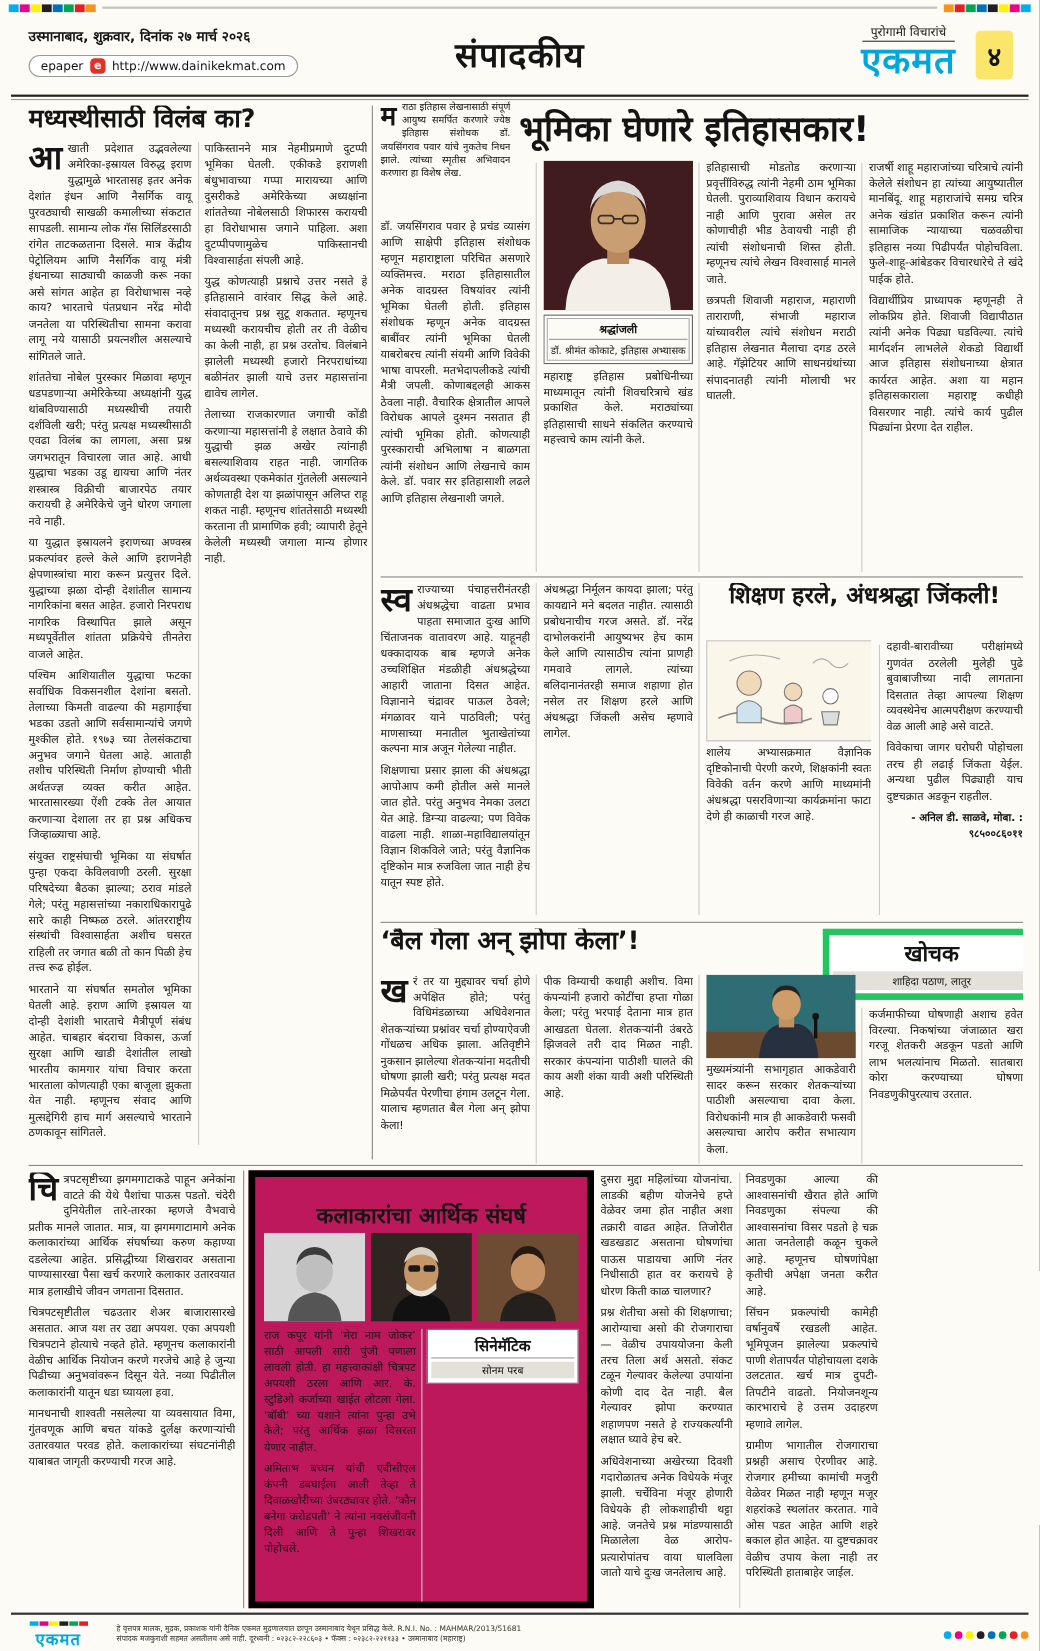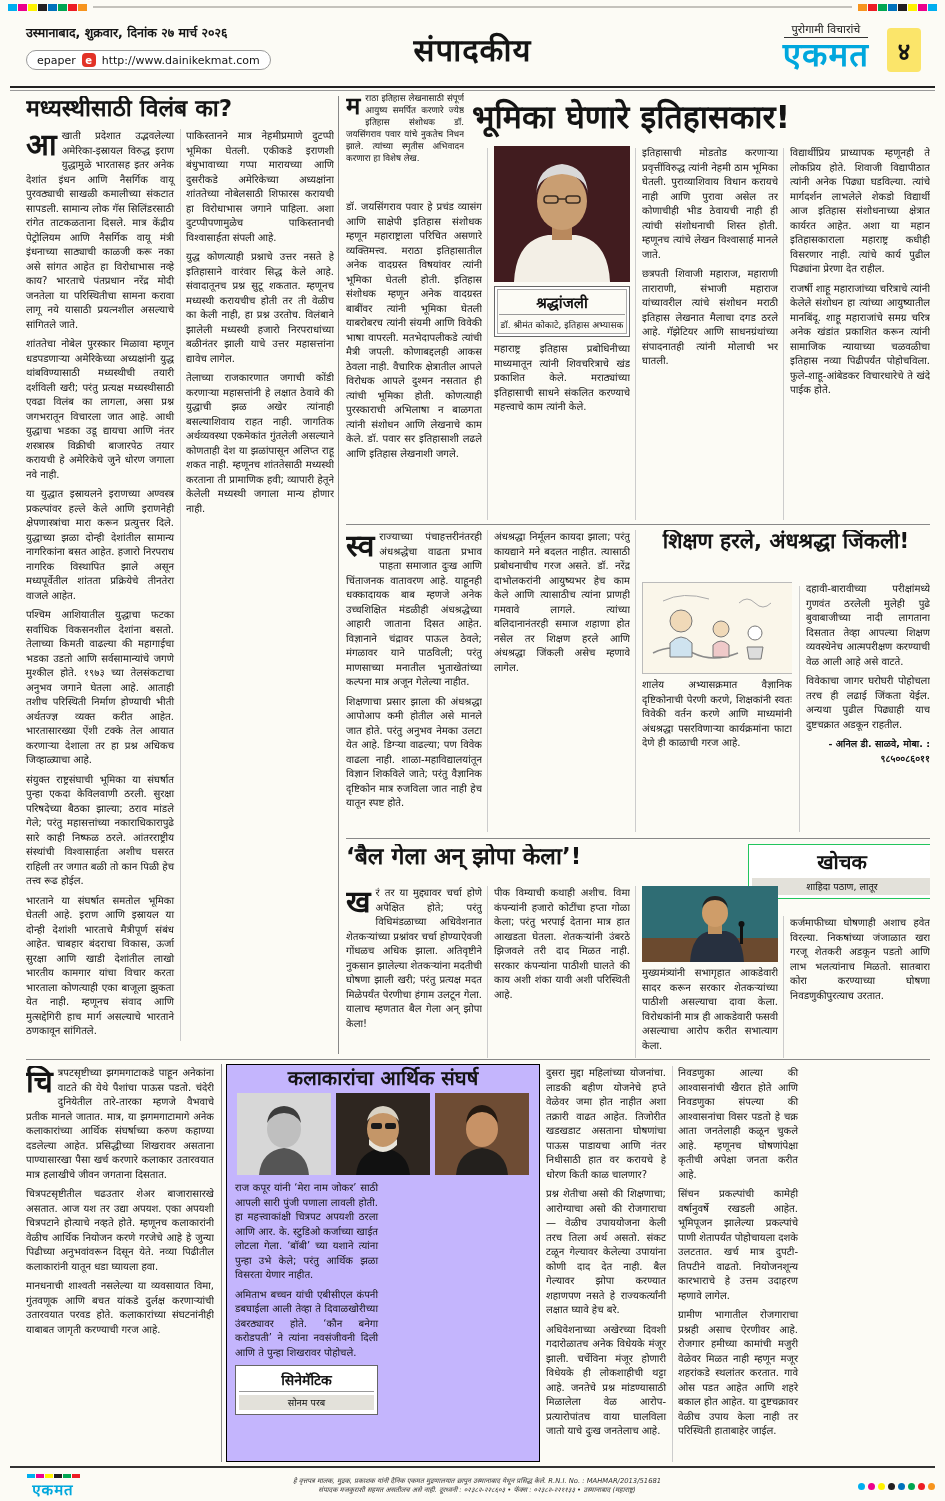--- a/index.html
+++ b/index.html
@@ -31,41 +31,41 @@
   .dc{float:left;font-size:30px;line-height:28px;font-weight:bold;padding:2px 5px 0 0;}
   .hl{font-weight:bold;line-height:1.1;}
   .block{position:absolute;overflow:hidden;}
   .colsfill{column-fill:auto;height:100%;column-gap:12px;column-rule:1px solid #ccc;overflow:hidden;}
   .vr{position:absolute;border-left:1px solid #ccc;}
   .hr-line{position:absolute;border-top:1px solid #888;}
   .vl-line{position:absolute;border-left:1px solid #888;}
   
   .tribute{border:1px solid #666;box-shadow:inset 0 0 0 2px #fff,inset 0 0 0 3px #aaa;
            text-align:center;padding:5px 4px;margin:4px 0 5px;}
-  .tribute .t1{font-size:15px;font-weight:bold;border-bottom:1px solid #999;padding-bottom:2px;margin-bottom:3px;}
+  .tribute .t1{font-size:10px;font-weight:bold;border-bottom:1px solid #999;padding-bottom:2px;margin-bottom:3px;}
   .tribute .t2{font-size:9px;text-align:center;}
-  .kho{position:absolute;border:1px solid #22c55e;text-align:center;padding:3px;background:#fff;}
+  .kho{position:absolute;border:6px solid #22c55e;text-align:center;padding:3px;background:#fff;}
   .kho .k1{font-size:20px;font-weight:bold;font-family:"DejaVu Serif",serif;}
   .kho .k2{font-size:9.5px;background:#e3e1da;margin-top:3px;padding:2px 0;}
   .cine{border:1px solid #666;text-align:center;padding:4px 3px;margin:4px 0;break-inside:avoid;background:#fff;}
   .cine .k1{font-size:14px;font-weight:bold;border-bottom:1px solid #999;padding-bottom:2px;}
   .cine .k2{font-size:9.5px;background:#e3e1da;margin-top:3px;padding:1px 0;}
   .sig{font-weight:bold;font-size:9.5px;text-align:right;}
   .photo{display:block;}
   
-  .artists{border:1px solid #000000;padding:0 8px;background:#c4b5fd;}
+  .artists{border:6px solid #000000;padding:22px 8px;background:#be185d;}
   .actor-row{display:flex;gap:5px;justify-content:center;margin:4px 0 6px;}
   
   .footer{position:absolute;left:10px;right:10px;top:1466px;height:30px;border-top:2px solid #333;
           display:flex;align-items:center;gap:10px;padding-top:3px;}
   .f-logo{display:flex;flex-direction:column;align-items:center;width:86px;}
   .f-strip{display:flex;gap:1px;margin-bottom:1px;}
   .f-sq{width:8px;height:4px;}
   .f-name{font-size:15px;font-weight:bold;color:#00a7dd;letter-spacing:1px;}
-  .f-text{flex:1;text-align:center;font-size:6.8px;line-height:9.5px;color:#333;font-style:italic;}
+  .f-text{flex:1;font-size:6.8px;line-height:9.5px;color:#333;}
   .f-dots{display:flex;gap:3px;}
   .f-dot{width:7px;height:7px;border-radius:50%;}
 </style>
 </head>
 <body>
 
 <div class="page">
 
   <div class="regstrip">
     <div class="reggroup">
@@ -154,22 +154,22 @@
       </div>
       <p class="bt">महाराष्ट्र इतिहास प्रबोधिनीच्या माध्यमातून त्यांनी शिवचरित्राचे खंड प्रकाशित केले. मराठ्यांच्या इतिहासाची साधने संकलित करण्याचे महत्त्वाचे काम त्यांनी केले.</p>
     </div>
 
     <div style="position:absolute;left:296px;top:54px;width:136px;height:374px;overflow:hidden;">
       <p class="bt">इतिहासाची मोडतोड करणाऱ्या प्रवृत्तींविरुद्ध त्यांनी नेहमी ठाम भूमिका घेतली. पुराव्याशिवाय विधान करायचे नाही आणि पुरावा असेल तर कोणाचीही भीड ठेवायची नाही ही त्यांची संशोधनाची शिस्त होती. म्हणूनच त्यांचे लेखन विश्वासार्ह मानले जाते.</p>
       <p class="bt">छत्रपती शिवाजी महाराज, महाराणी ताराराणी, संभाजी महाराज यांच्यावरील त्यांचे संशोधन मराठी इतिहास लेखनात मैलाचा दगड ठरले आहे. गॅझेटियर आणि साधनग्रंथांच्या संपादनातही त्यांनी मोलाची भर घातली.</p>
     </div>
 
     <div style="position:absolute;left:444px;top:54px;width:140px;height:374px;overflow:hidden;">
+      <p class="bt">राजर्षी शाहू महाराजांच्या चरित्राचे त्यांनी केलेले संशोधन हा त्यांच्या आयुष्यातील मानबिंदू. शाहू महाराजांचे समग्र चरित्र अनेक खंडांत प्रकाशित करून त्यांनी सामाजिक न्यायाच्या चळवळीचा इतिहास नव्या पिढीपर्यंत पोहोचविला. फुले-शाहू-आंबेडकर विचारधारेचे ते खंदे पाईक होते.</p>
       <p class="bt">विद्यार्थीप्रिय प्राध्यापक म्हणूनही ते लोकप्रिय होते. शिवाजी विद्यापीठात त्यांनी अनेक पिढ्या घडविल्या. त्यांचे मार्गदर्शन लाभलेले शेकडो विद्यार्थी आज इतिहास संशोधनाच्या क्षेत्रात कार्यरत आहेत. अशा या महान इतिहासकाराला महाराष्ट्र कधीही विसरणार नाही. त्यांचे कार्य पुढील पिढ्यांना प्रेरणा देत राहील.</p>
-      <p class="bt">राजर्षी शाहू महाराजांच्या चरित्राचे त्यांनी केलेले संशोधन हा त्यांच्या आयुष्यातील मानबिंदू. शाहू महाराजांचे समग्र चरित्र अनेक खंडांत प्रकाशित करून त्यांनी सामाजिक न्यायाच्या चळवळीचा इतिहास नव्या पिढीपर्यंत पोहोचविला. फुले-शाहू-आंबेडकर विचारधारेचे ते खंदे पाईक होते.</p>
     </div>
   </div>
 
   <div class="hr-line" style="left:346px;top:524px;width:584px;"></div>
 
   <div class="block" style="left:346px;top:530px;width:584px;height:302px;">
     <div class="vr" style="left:141px;top:0;bottom:0;"></div>
     <div class="vr" style="left:289px;top:0;bottom:0;"></div>
 
     <div style="position:absolute;left:0;top:0;width:136px;height:302px;overflow:hidden;">

